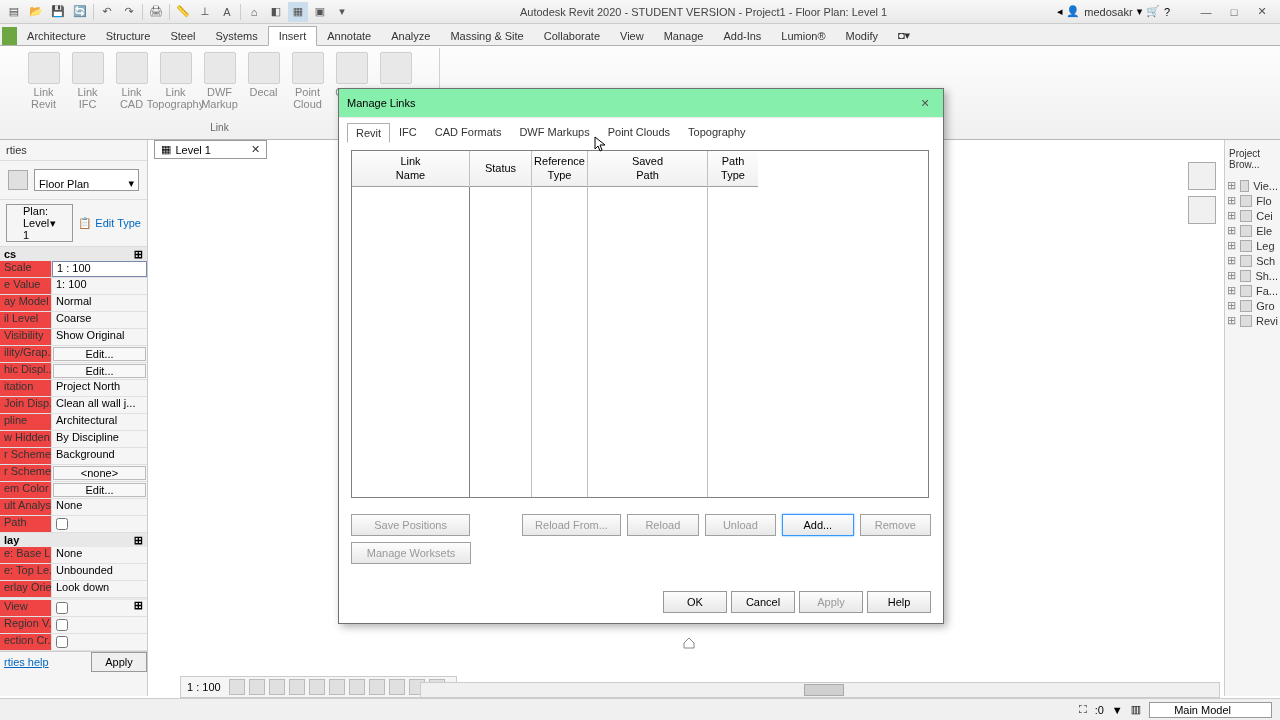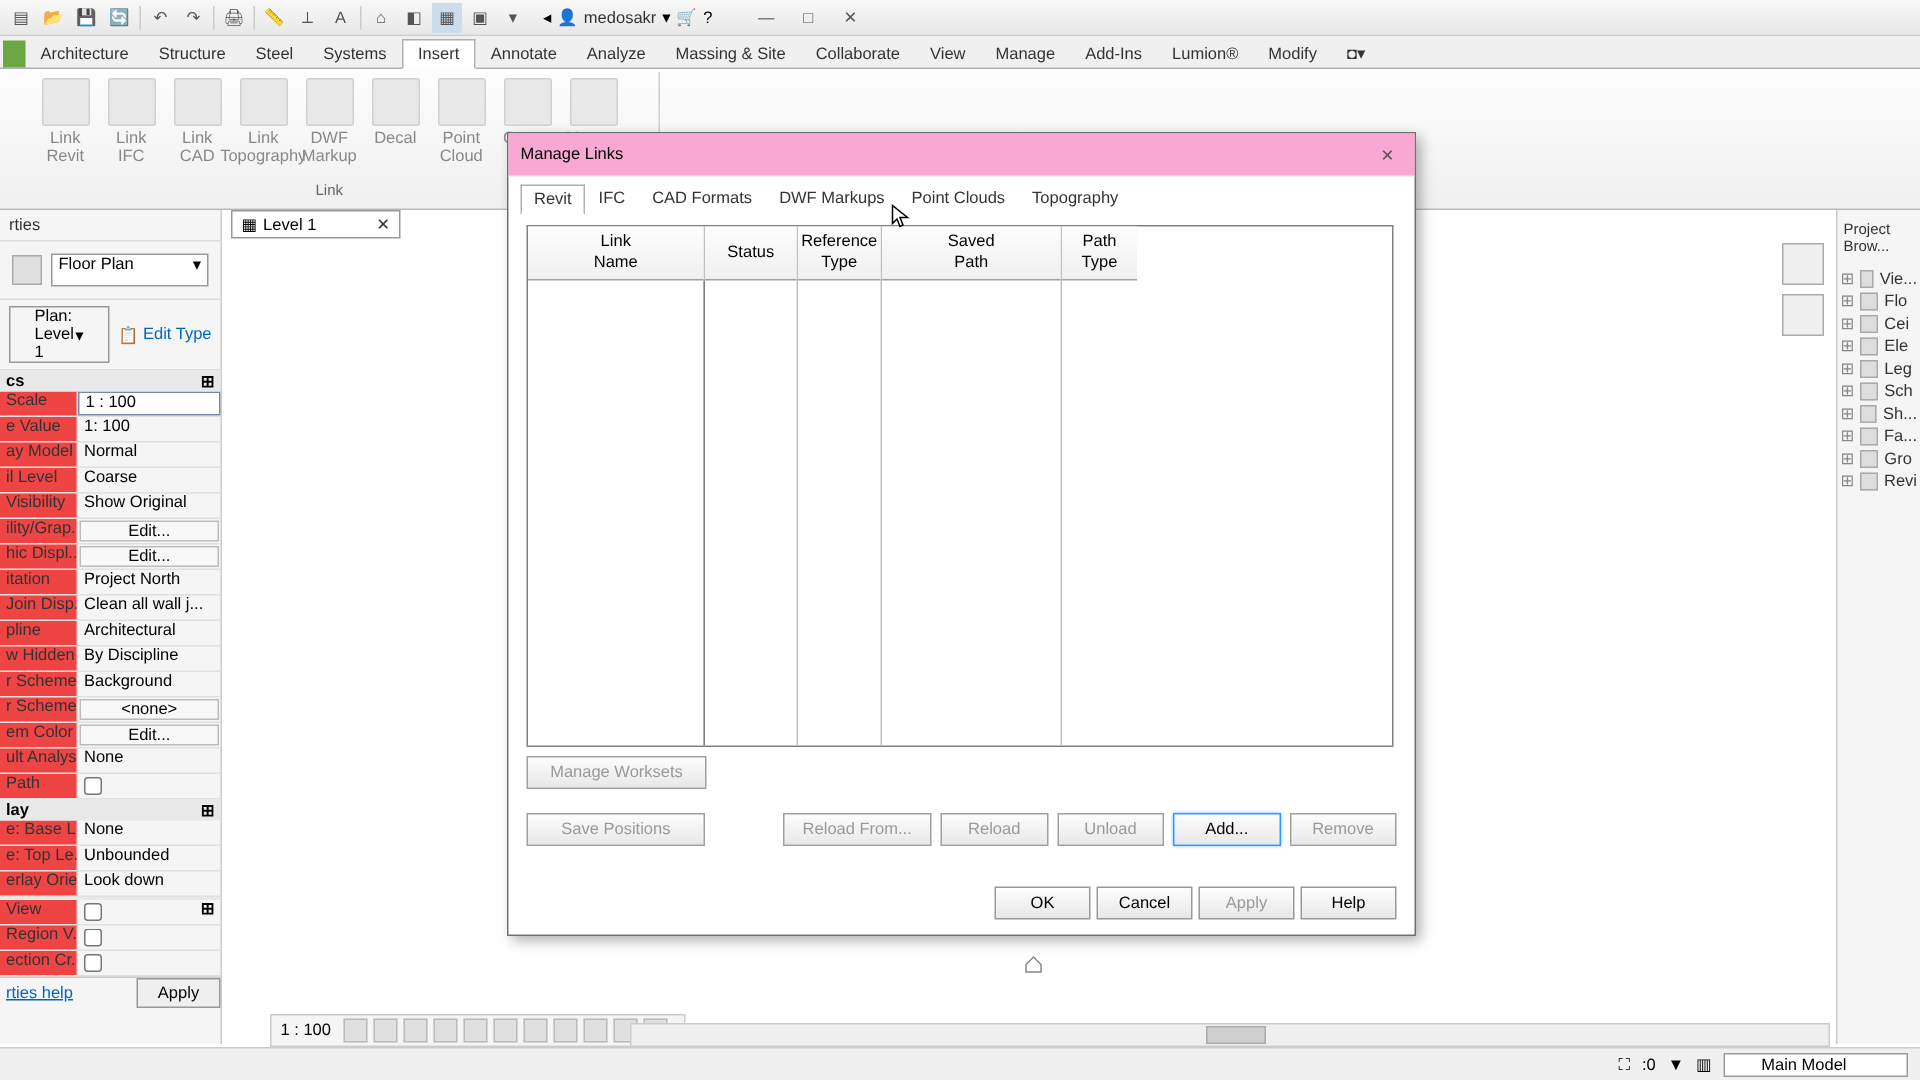--- a/index.html
+++ b/index.html
@@ -26,21 +26,21 @@
 .ribbon-items { display: flex; gap: 2px; flex: 1; }
 .rbtn { width: 42px; display: flex; flex-direction: column; align-items: center; text-align: center; color: #888; gap: 2px; line-height: 1.1; padding-top: 2px; }
 .rbtn .ricon { width: 32px; height: 32px; background: #e8e8e8; border: 1px solid #d0d0d0; border-radius: 2px; }
 .ribbon-group-label { color: #666; font-size: 10px; padding-bottom: 2px; }
 
 
 .mainarea { display: flex; height: 556px; }
 .panel-left { width: 148px; background: #f5f5f5; border-right: 1px solid #ccc; }
 .panel-left-header { padding: 4px 6px; color: #333; border-bottom: 1px solid #ddd; }
 .panel-view { display: flex; align-items: center; gap: 6px; padding: 8px; }
-.fp-select { flex: 1; height: 22px; border: 1px solid #999; background: #fff; padding: 0 4px; display: flex; align-items: flex-start; justify-content: space-between; }
+.fp-select { flex: 1; height: 22px; border: 1px solid #999; background: #fff; padding: 0 4px; display: flex; align-items: flex-end; justify-content: space-between; }
 .editplan { display: flex; align-items: center; gap: 6px; padding: 4px 6px; border-top: 1px solid #ddd; border-bottom: 1px solid #ddd; }
 .editplan .plan { flex: 1; border: 1px solid #999; padding: 0 16px; display: flex; align-items: center; justify-content: space-between; }
 .etlink { display: flex; align-items: center; gap: 3px; color: #0066c0; }
 .props { font-size: 10px; }
 .props .row { display: flex; height: 17px; border-bottom: 1px solid #e0e0e0; }
 .props .k { width: 52px; padding: 0 4px; overflow: hidden; white-space: nowrap; color: #333; background: #ef4444; border-right: 1px solid #ddd; }
 .props .v { flex: 1; padding: 0 4px; overflow: hidden; white-space: nowrap; }
 .props .v.btn { text-align: center; background: #f8f8f8; border: 1px solid #bbb; margin: 1px; height: 14px; line-height: 13px; }
 .props .v.chk { display: flex; align-items: center; }
 .props .v.chk input { width: 12px; height: 12px; }
@@ -58,21 +58,21 @@
 .panel-right-title { writing-mode: horizontal-tb; padding: 4px; color: #333; font-size: 10px; }
 .right-items { padding: 4px 2px; }
 .right-items .ritem { display: flex; align-items: center; gap: 4px; padding: 1px 0; color: #333; font-size: 10px; white-space: nowrap; overflow: hidden; }
 .right-items .ricon2 { width: 12px; height: 12px; background: #ddd; border: 1px solid #aaa; }
 
 .viewcube { position: absolute; right: 60px; top: 162px; width: 32px; height: 60px; }
 .cube { width: 28px; height: 28px; border: 1px solid #aaa; background: #f0f0f0; margin-bottom: 6px; }
 
 
 .dialog-overlay { position: absolute; left: 338px; top: 88px; width: 606px; height: 536px; background: #fff; border: 1px solid #707070; box-shadow: 3px 3px 8px rgba(0,0,0,0.3); }
-.dlg-title { display: flex; justify-content: space-between; align-items: center; padding: 4px 8px; background: #f9a8d4; border-bottom: 1px solid #eee; }
+.dlg-title { display: flex; justify-content: space-between; align-items: center; padding: 4px 8px; background: #86efac; border-bottom: 1px solid #eee; }
 .dlg-close { width: 20px; height: 20px; display: flex; align-items: center; justify-content: center; color: #555; }
 .dlg-tabs { display: flex; padding: 4px 8px 0 8px; gap: 0; }
 .dlgtab { padding: 3px 8px; border: 1px solid transparent; color: #333; }
 .dlgtab.active { border: 1px solid #b0b0b0; border-bottom: 1px solid #fff; background: #fff; position: relative; top: 1px; }
 .dlg-body { padding: 8px 12px; }
 .dlg-table { border: 1px solid #808080; width: 578px; height: 348px; display: flex; }
 .dlg-col { border-right: 1px solid #c0c0c0; display: flex; flex-direction: column; }
 .dlg-col:last-child { border-right: none; }
 .dlg-colh { height: 36px; display: flex; align-items: center; justify-content: center; text-align: center; background: linear-gradient(#fdfdfd,#f0f0f0); border-bottom: 1px solid #a0a0a0; line-height: 1.2; }
 .dlg-col .body { flex: 1; }
@@ -118,20 +118,21 @@
     <span class="titlebar-icon">📏</span>
     <span class="titlebar-icon">⟂</span>
     <span class="titlebar-icon">A</span>
     <span class="titlebar-sep"></span>
     <span class="titlebar-icon">⌂</span>
     <span class="titlebar-icon">◧</span>
     <span class="titlebar-icon" style="background:#cde;">▦</span>
     <span class="titlebar-icon">▣</span>
     <span class="titlebar-icon">▾</span>
   </div>
+  <div class="titlebar-title">Autodesk Revit 2020 - STUDENT VERSION - Project1 - Floor Plan: Level 1</div>
   <div class="titlebar-right">
     <span>◂</span>
     <span>👤</span>
     <span class="titlebar-user">medosakr</span>
     <span>▾</span>
     <span>🛒</span>
     <span>?</span>
     <span style="width:16px;"></span>
     <span class="win-btn">—</span>
     <span class="win-btn">□</span>
@@ -464,32 +465,32 @@
         </div>
         <div class="dlg-col" style="width: 120px;">
           <div class="dlg-colh">Saved<br>Path</div>
           <div class="body"></div>
         </div>
         <div class="dlg-col" style="width: 50px;">
           <div class="dlg-colh">Path<br>Type</div>
           <div class="body"></div>
         </div>
       </div>
-    <div class="dlg-buttons-row" style="margin-top:6px;">
-      <div class="dbtn" style="width:120px;">Manage Worksets</div>
-    </div>
     <div class="dlg-buttons-row">
       <div class="dbtn" style="width:120px;">Save Positions</div>
       <div style="width:40px;"></div>
       <div class="dbtn" style="width:100px;">Reload From...</div>
       <div class="dbtn" style="width:72px;">Reload</div>
       <div class="dbtn" style="width:72px;">Unload</div>
       <div class="dbtn enabled highlight" style="width:72px;">Add...</div>
       <div class="dbtn" style="width:72px;">Remove</div>
     </div>
+    <div class="dlg-buttons-row" style="margin-top:6px;">
+      <div class="dbtn" style="width:120px;">Manage Worksets</div>
+    </div>
   </div>
   <div class="dlg-bottom">
     <div class="dbtn2">OK</div>
     <div class="dbtn2">Cancel</div>
     <div class="dbtn2 disabled">Apply</div>
     <div class="dbtn2">Help</div>
   </div>
 </div>
 
 <div class="house-icon">

